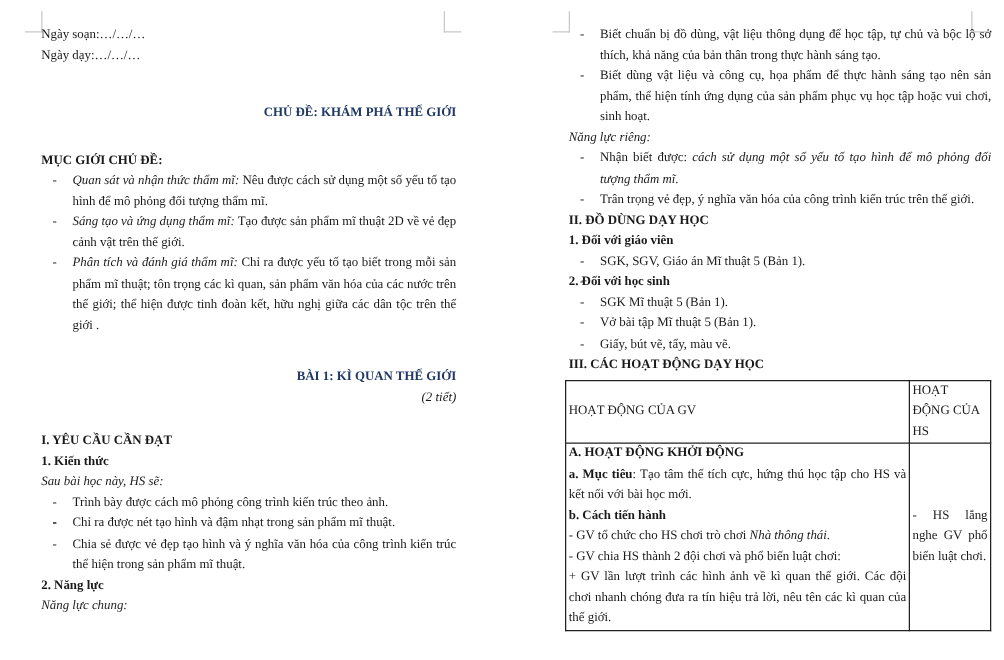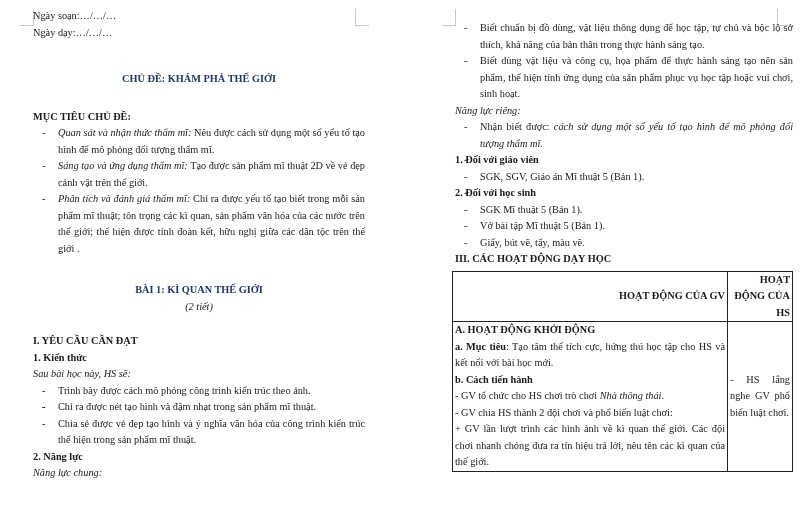--- a/index.html
+++ b/index.html
@@ -8,48 +8,48 @@
     font-family:"Liberation Serif", "DejaVu Serif", serif;
     color:#1a1a1a; position:relative;
   }
   .page { position:absolute; top:0; height:528px; background:#ffffff; }
   #page-left { left:0; width:400px; }
   #page-right { left:403px; width:400px; }
   .corner { position:absolute; width:13px; height:16px; }
   .corner.tl { border-right:1px solid #c8c8c8; border-bottom:1px solid #c8c8c8; }
   .corner.tr { border-left:1px solid #c8c8c8; border-bottom:1px solid #c8c8c8; }
   .content { position:absolute; font-size:10.3px; line-height:16.5px; }
-  #page-left .content { left:33px; top:8px; width:332px; }
+  #page-left .content { left:33px; top:20px; width:332px; }
   #page-right .content { left:52px; top:20px; width:338px; }
   .p { margin:0; white-space:nowrap; }
   .wrap { white-space:normal; }
-  .title { text-align:center; color:#1f3864; font-weight:bold; }
+  .title { text-align:right; color:#1f3864; font-weight:bold; }
   .h { font-weight:bold; }
   .it { font-style:italic; }
   .bi { font-weight:normal; font-style:italic; }
   .li { position:relative; padding-left:25px; white-space:normal; text-align:justify; }
   .li .dash { position:absolute; left:9px; top:0; }
   table.act { border-collapse:collapse; width:341px; margin-left:-3px; font-size:10.3px; line-height:16.5px; }
   table.act td, table.act th { border:1px solid #222; vertical-align:top; padding:0 2px; }
-  table.act th { font-weight:bold; text-align:right; height:21px; vertical-align:middle; }
+  table.act th { font-weight:normal; text-align:left; height:21px; vertical-align:middle; }
   .hs-cell { vertical-align:middle !important; text-align:justify; }
 </style>
 </head>
 <body>
 
 <div class="page" id="page-left">
   <div class="corner tl" style="left:20px; top:9px;"></div>
   <div class="corner tr" style="left:355px; top:9px;"></div>
   <div class="content">
     <p class="p">Ngày soạn:…/…/…</p>
     <p class="p">Ngày dạy:…/…/…</p>
     <div style="height:30px"></div>
     <p class="p title">CHỦ ĐỀ: KHÁM PHÁ THẾ GIỚI</p>
     <div style="height:21px"></div>
-    <p class="p h">MỤC TIÊU CHỦ ĐỀ:</p>
+    <p class="p h">MỤC GIỚI CHỦ ĐỀ:</p>
     <div class="li"><span class="dash">-</span><span class="it">Quan sát và nhận thức thẩm mĩ:</span><span> Nêu được cách sử dụng một số yếu tố tạo hình để mô phỏng đối tượng thẩm mĩ.</span></div>
     <div class="li"><span class="dash">-</span><span class="it">Sáng tạo và ứng dụng thẩm mĩ:</span><span> Tạo được sản phẩm mĩ thuật 2D về vẻ đẹp cảnh vật trên thế giới.</span></div>
     <div class="li"><span class="dash">-</span><span class="it">Phân tích và đánh giá thẩm mĩ:</span><span> Chỉ ra được yếu tố tạo biết trong mỗi sản phẩm mĩ thuật; tôn trọng các kì quan, sản phẩm văn hóa của các nước trên thế giới; thể hiện được tinh đoàn kết, hữu nghị giữa các dân tộc trên thế giới .</span></div>
     <div style="height:25px"></div>
     <p class="p title">BÀI 1: KÌ QUAN THẾ GIỚI</p>
     <p class="p title it" style="font-weight:normal; color:#1a1a1a;">(2 tiết)</p>
     <div style="height:18px"></div>
     <p class="p h">I. YÊU CẦU CẦN ĐẠT</p>
     <p class="p h">1. Kiến thức</p>
     <p class="p it">Sau bài học này, HS sẽ:</p>
@@ -63,21 +63,22 @@
 </div>
 
 <div class="page" id="page-right">
   <div class="corner tl" style="left:39px; top:9px;"></div>
   <div class="corner tr" style="left:374px; top:9px;"></div>
   <div class="content">
     <div class="li"><span class="dash">-</span><span>Biết chuẩn bị đồ dùng, vật liệu thông dụng để học tập, tự chủ và bộc lộ sở thích, khả năng của bản thân trong thực hành sáng tạo.</span></div>
     <div class="li"><span class="dash">-</span><span>Biết dùng vật liệu và công cụ, họa phẩm để thực hành sáng tạo nên sản phẩm, thể hiện tính ứng dụng của sản phẩm phục vụ học tập hoặc vui chơi, sinh hoạt.</span></div>
     <p class="p bi">Năng lực riêng:</p>
     <div class="li"><span class="dash">-</span><span>Nhận biết được: </span><span class="it">cách sử dụng một số yếu tố tạo hình để mô phỏng đối tượng thẩm mĩ.</span></div>
-    <div class="li"><span class="dash">-</span></div>
+    <div class="li"><span class="dash">-</span><span>Trân trọng vẻ đẹp, ý nghĩa văn hóa của công trình kiến trúc trên thế giới.</span></div>
+    <p class="p h">II. ĐỒ DÙNG DẠY HỌC</p>
     <p class="p h">1. Đối với giáo viên</p>
     <div class="li"><span class="dash">-</span><span>SGK, SGV, Giáo án Mĩ thuật 5 (Bản 1).</span></div>
     <div class="li"><span class="dash">-</span></div>
     <p class="p h">2. Đối với học sinh</p>
     <div class="li"><span class="dash">-</span><span>SGK Mĩ thuật 5 (Bản 1).</span></div>
     <div class="li"><span class="dash">-</span><span>Vở bài tập Mĩ thuật 5 (Bản 1).</span></div>
     <div class="li"><span class="dash">-</span><span>Giấy, bút vẽ, tẩy, màu vẽ.</span></div>
     <p class="p h" style="margin-bottom:3px">III. CÁC HOẠT ĐỘNG DẠY HỌC</p>
     <table class="act">
       <tbody>

